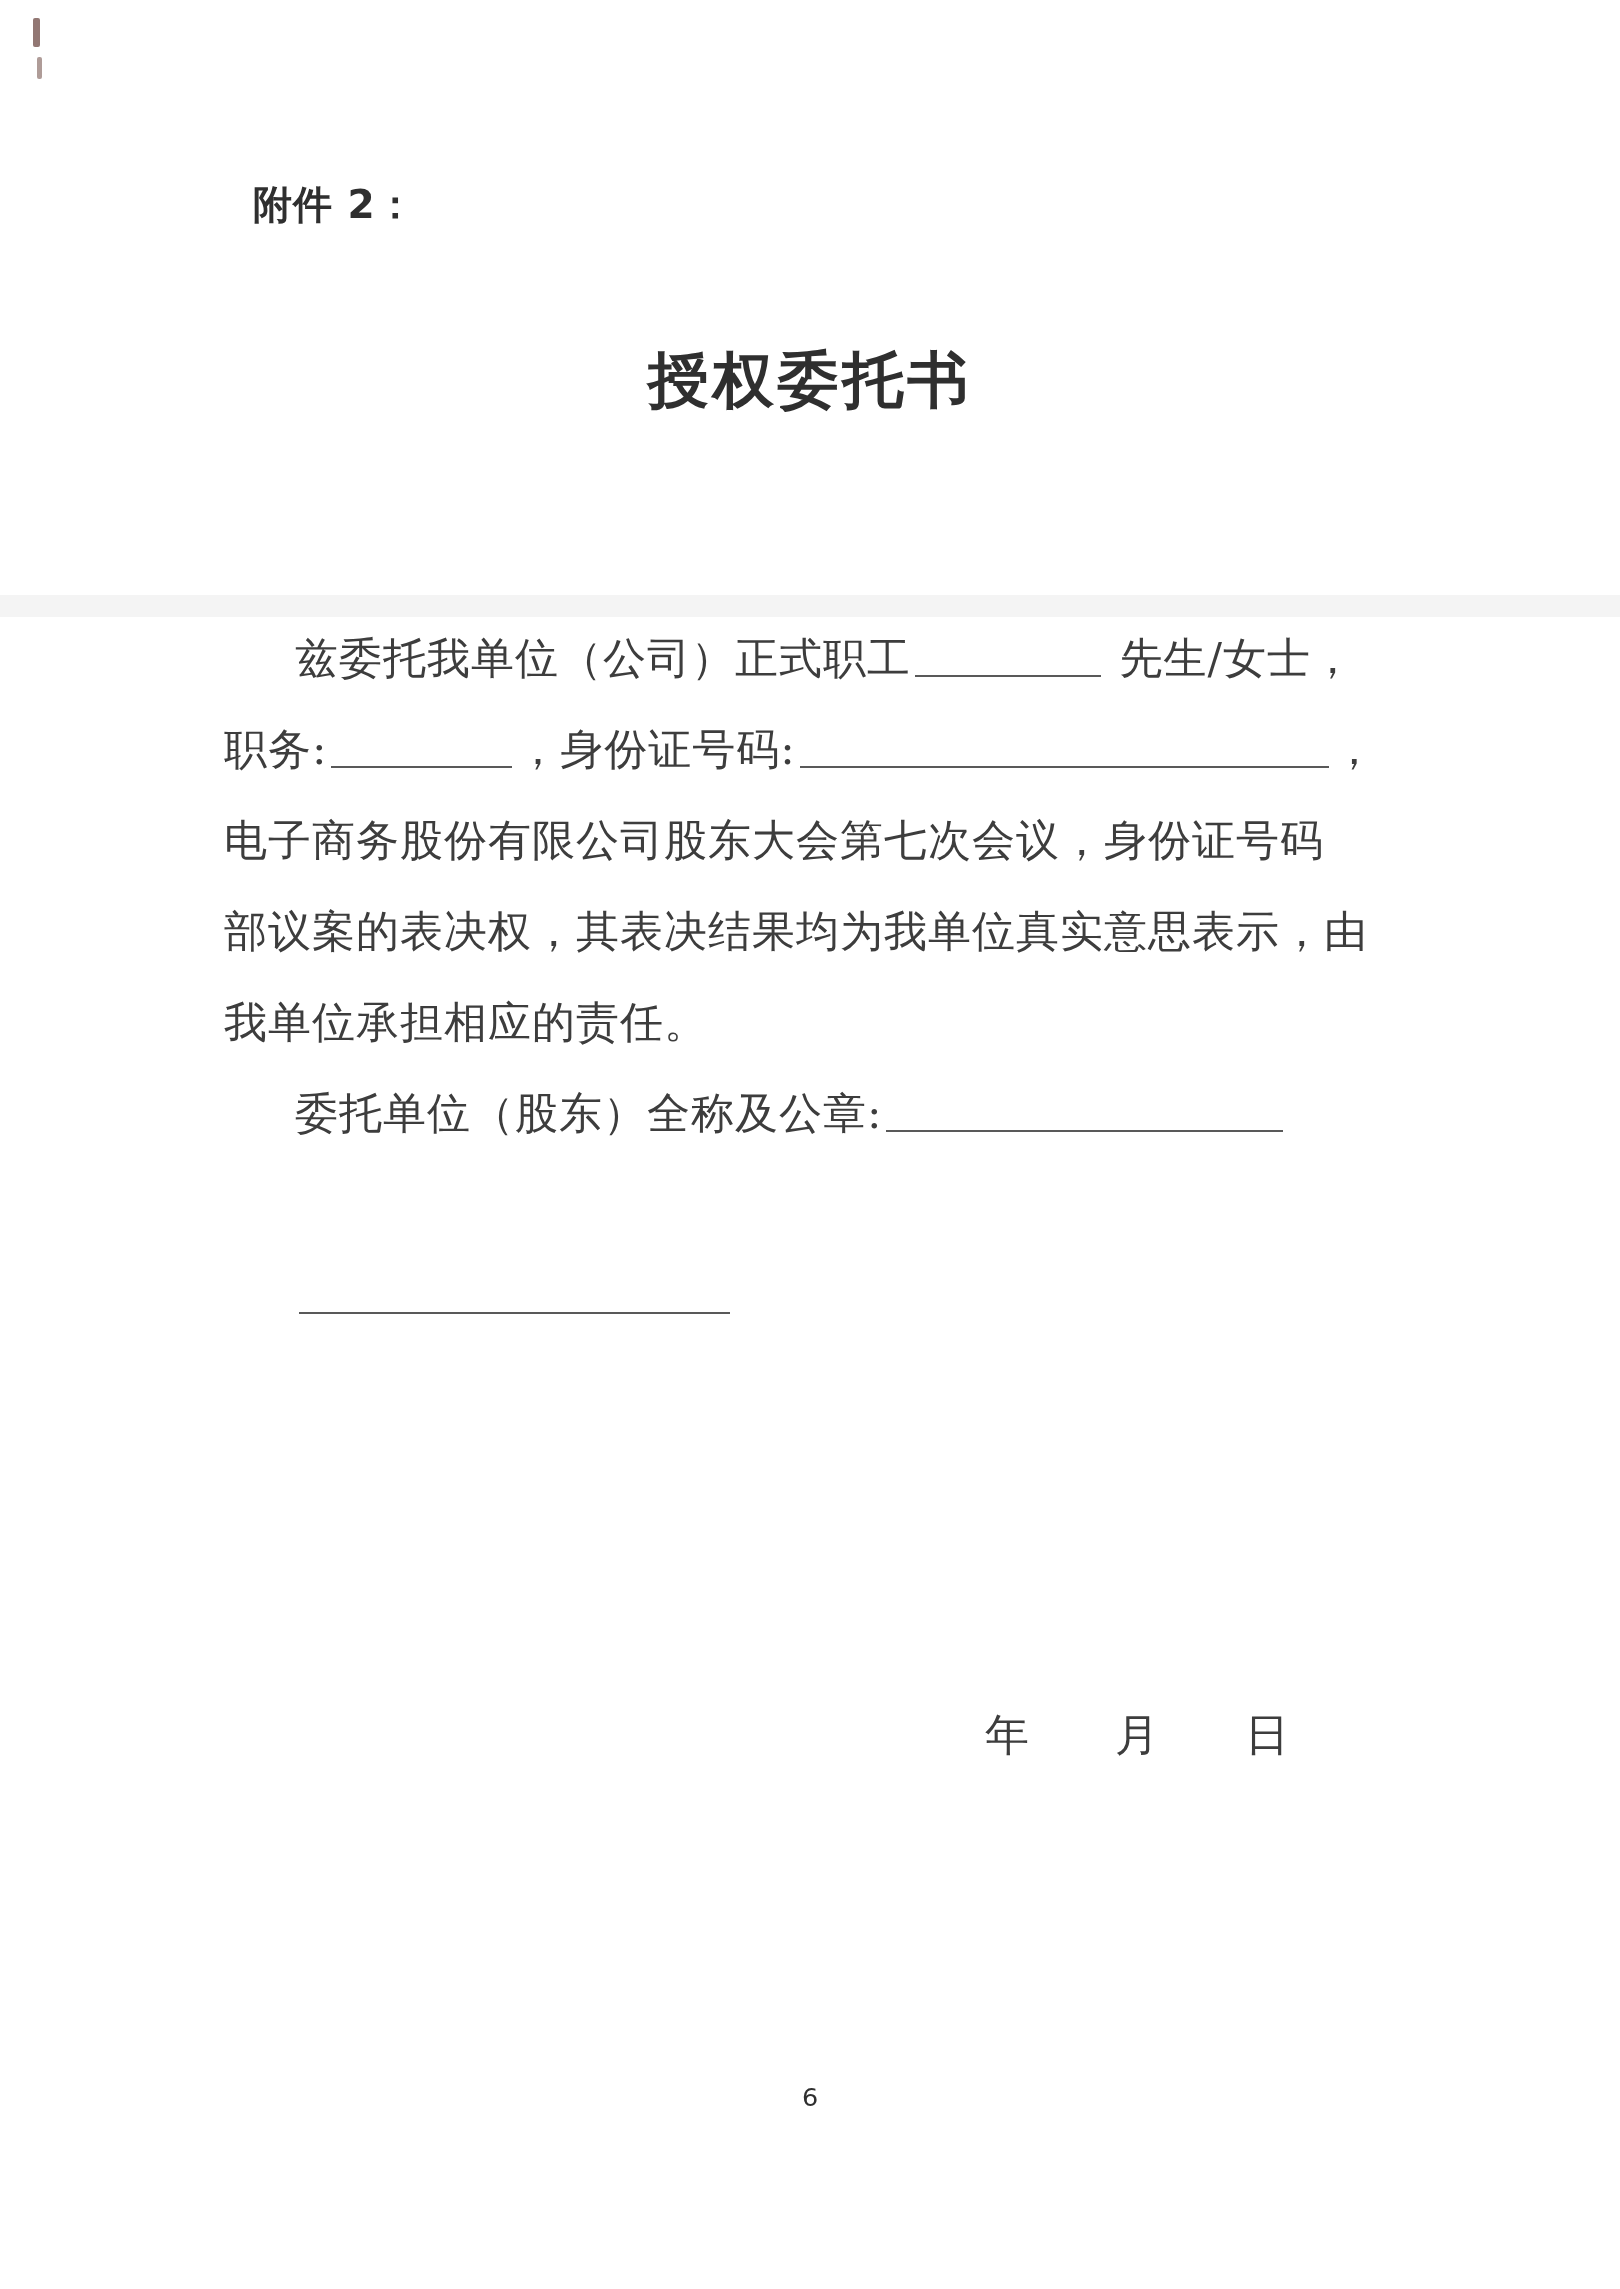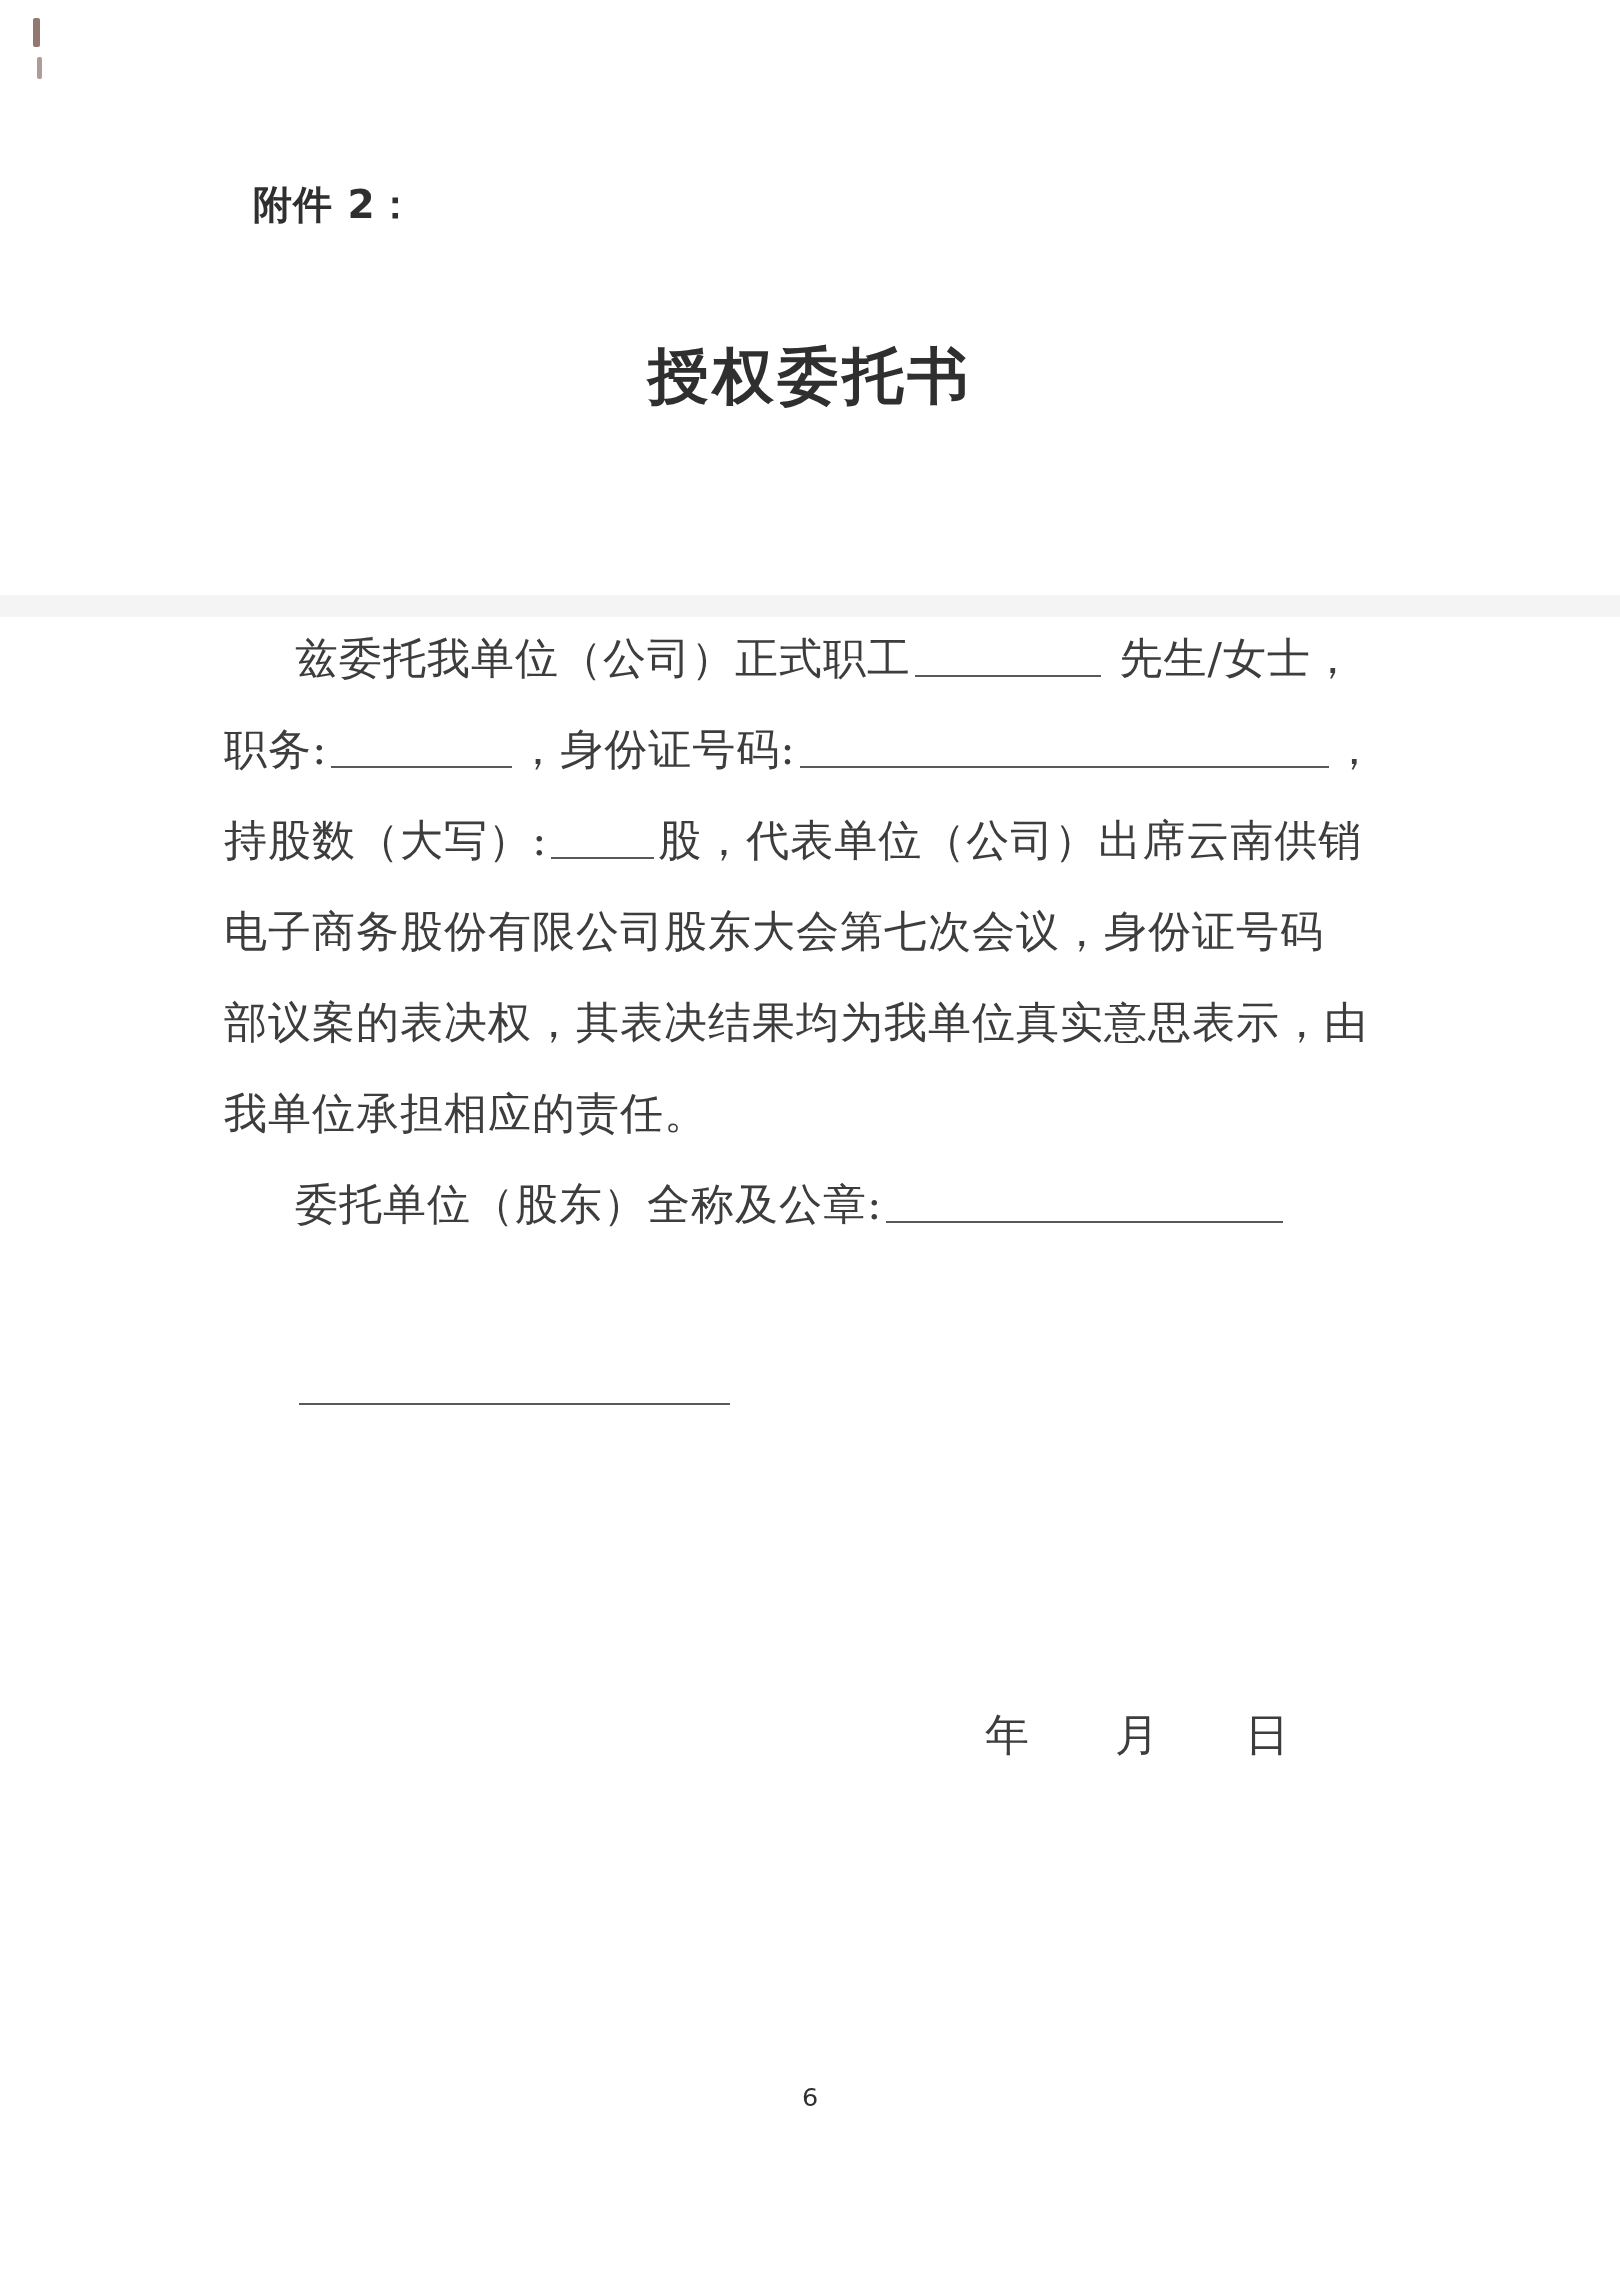--- a/index.html
+++ b/index.html
@@ -46,21 +46,21 @@
     font-size:39px;
     line-height:45px;
     color:var(--title-color);
     letter-spacing:1px;
     white-space:nowrap;
   }
   .title{
     position:absolute;
     left:0; right:0; top:345px;
     text-align:center;
-    font-family:Liberation Mono, monospace;
+    font-family:Liberation Sans, sans-serif;
     font-weight:bold;
     font-size:61px;
     line-height:71px;
     color:var(--title-color);
     letter-spacing:3.9px;
   }
   .body-text{
     position:absolute;
     left:224px; top:613px;
     width:1166px;
@@ -109,21 +109,20 @@
   <div class="scan-mark-1"></div>
   <div class="scan-mark-2"></div>
 
   <div class="attachment">附件 2：</div>
 
   <h1 class="title">授权委托书</h1>
 
   <div class="body-text">
       <div class="doc-line" style="padding-left: 71px;"><span>兹委托我单位（公司）正式职工</span><span class="blank" style="width: 186px;"></span><span> 先生/女士，</span></div>
       <div class="doc-line"><span>职务:</span><span class="blank" style="width: 181px;"></span><span>，身份证号码:</span><span class="blank" style="width: 529px;"></span><span>，</span></div>
-      <div class="doc-line"><span>持股数（大写）:</span><span class="blank" style="width: 103px;"></span><span>股，代表单位（公司）出席云南供销</span></div>
       <div class="doc-line"><span>电子商务股份有限公司股东大会第七次会议，身份证号码</span></div>
       <div class="doc-line"><span>部议案的表决权，其表决结果均为我单位真实意思表示，由</span></div>
       <div class="doc-line"><span>我单位承担相应的责任。</span></div>
       <div class="doc-line" style="padding-left: 71px;"><span>委托单位（股东）全称及公章:</span><span class="blank" style="width: 397px;"></span></div>
       <div class="doc-line gap-before" style="padding-left: 71px;"><span class="blank" style="width: 431px;"></span></div>
     </div>
 
   <div class="date-line">
     <span>年</span>
     <span>月</span>

